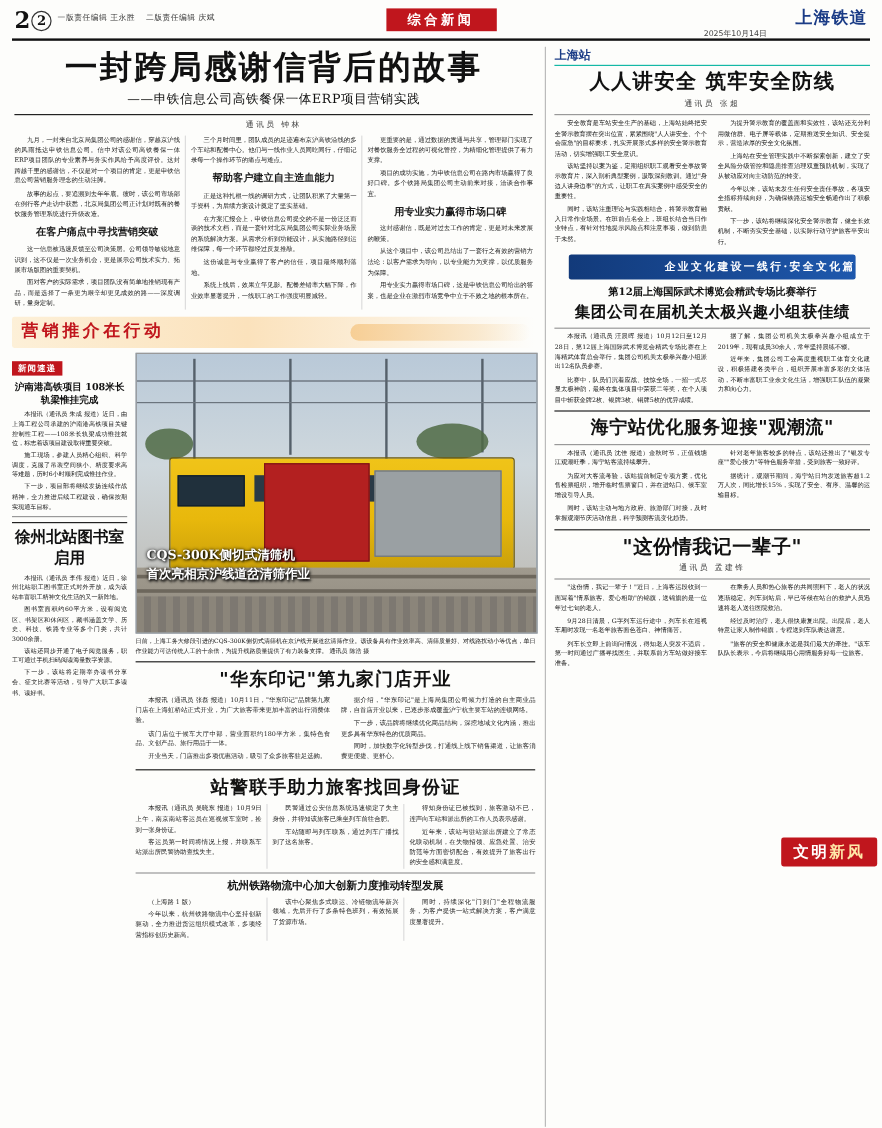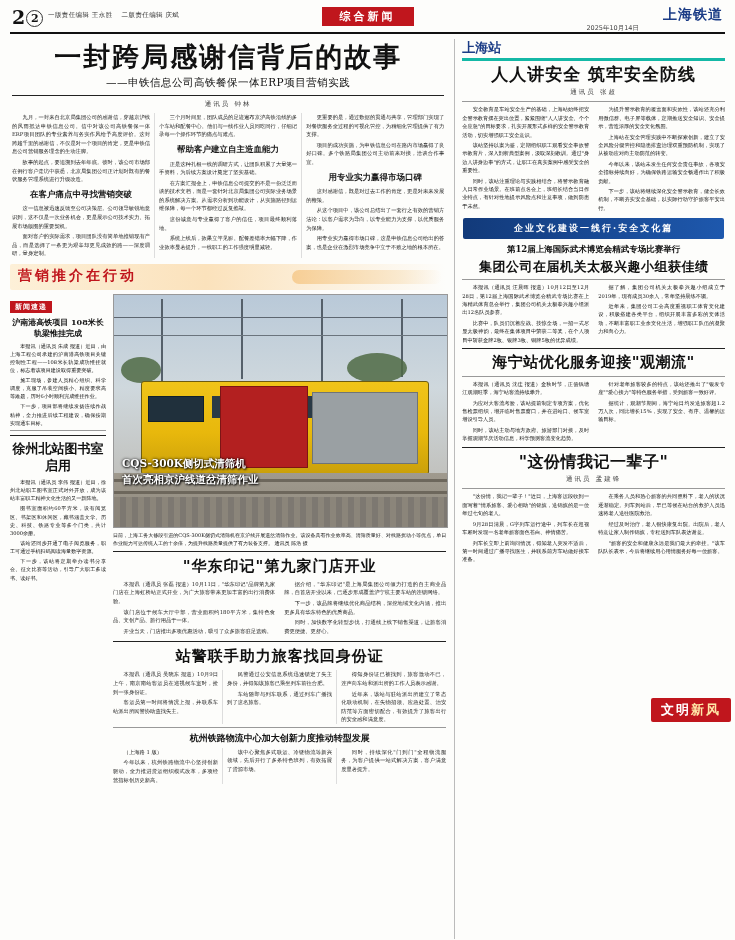--- a/index.html
+++ b/index.html
@@ -70,25 +70,25 @@
   .train .red{position:absolute;right:120px;top:4px;width:86px;height:80px;background:#b32020;border:1px solid #7d1515;}
   .train .grey{position:absolute;right:10px;top:10px;width:104px;height:70px;background:#9aa0a3;border:1px solid #6f7477;}
   .rails{position:absolute;left:0;bottom:0;width:100%;height:54px;background:linear-gradient(180deg,#a09a8e 0%,#8e887c 100%);}
   .rail{position:absolute;left:0;width:100%;height:3px;background:#6d675c;}
   .ballast{position:absolute;left:0;bottom:0;width:100%;height:30px;background:repeating-linear-gradient(90deg,#8b857a 0 6px,#7d7871 6px 12px);}
   .bush{position:absolute;width:40px;height:26px;border-radius:50%;background:#4f6a44;opacity:.85;}
   .photo-caption{position:absolute;left:8px;bottom:40px;color:#fff;font-size:10.5px;font-weight:bold;line-height:1.45;text-shadow:0 0 3px #000,1px 1px 2px #000;font-family:"DejaVu Serif","Liberation Serif",serif;}
   .photo-credit{font-size:5px;line-height:1.6;text-align:justify;font-family:"DejaVu Serif","Liberation Serif",serif;margin-top:3px;}
 
   
-  .station-tag{font-size:13px;color:#1b3c86;font-weight:bold;border-bottom:3px solid #14b8a6;padding-bottom:1px;margin-bottom:3px;font-family:Liberation Sans, sans-serif;}
+  .station-tag{font-size:10px;color:#1b3c86;font-weight:bold;border-bottom:1px solid #14b8a6;padding-bottom:1px;margin-bottom:3px;font-family:Liberation Sans, sans-serif;}
   .r-h1{font-size:17px;font-weight:bold;text-align:center;letter-spacing:1px;font-family:"DejaVu Serif","Liberation Serif",serif;line-height:1.25;margin:2px 0 3px;}
   .r-h2{font-size:13px;font-weight:bold;text-align:center;letter-spacing:.5px;font-family:"DejaVu Serif","Liberation Serif",serif;line-height:1.3;margin:3px 0;}
   .r-sub{font-size:8.5px;text-align:center;font-family:"DejaVu Serif","Liberation Serif",serif;margin:2px 0 3px;font-weight:bold;}
-  .blue-banner{background:linear-gradient(90deg,#123a7a,#1e58ad);color:#fff;text-align:center;font-size:9px;font-weight:bold;letter-spacing:2px;padding:4px 0;margin:5px 1px;font-family:"DejaVu Serif","Liberation Serif",serif;border-radius:2px;}
+  .blue-banner{background:linear-gradient(90deg,#123a7a,#1e58ad);color:#fff;text-align:right;font-size:9px;font-weight:bold;letter-spacing:2px;padding:4px 0;margin:5px 12px;font-family:"DejaVu Serif","Liberation Serif",serif;border-radius:2px;}
   .rtxt{font-size:5.2px;line-height:1.62;text-align:justify;font-family:"DejaVu Serif","Liberation Serif",serif;}
   .rtxt p{margin:0 0 2px;text-indent:2em;}
 
   
   .mid-title{font-size:15px;font-weight:bold;text-align:center;font-family:"DejaVu Serif","Liberation Serif",serif;letter-spacing:1px;margin:5px 0 4px;}
   .small-title{font-size:9px;font-weight:bold;text-align:center;font-family:"DejaVu Serif","Liberation Serif",serif;margin:4px 0 3px;}
 
   
   .footer-logo{position:absolute;right:4px;bottom:2px;background:#c0161d;color:#fff;font-size:13px;font-weight:bold;padding:3px 10px;font-family:"DejaVu Serif","Liberation Serif",serif;letter-spacing:2px;border-radius:2px;}
   .footer-logo .w{color:#ffe9a8;}

